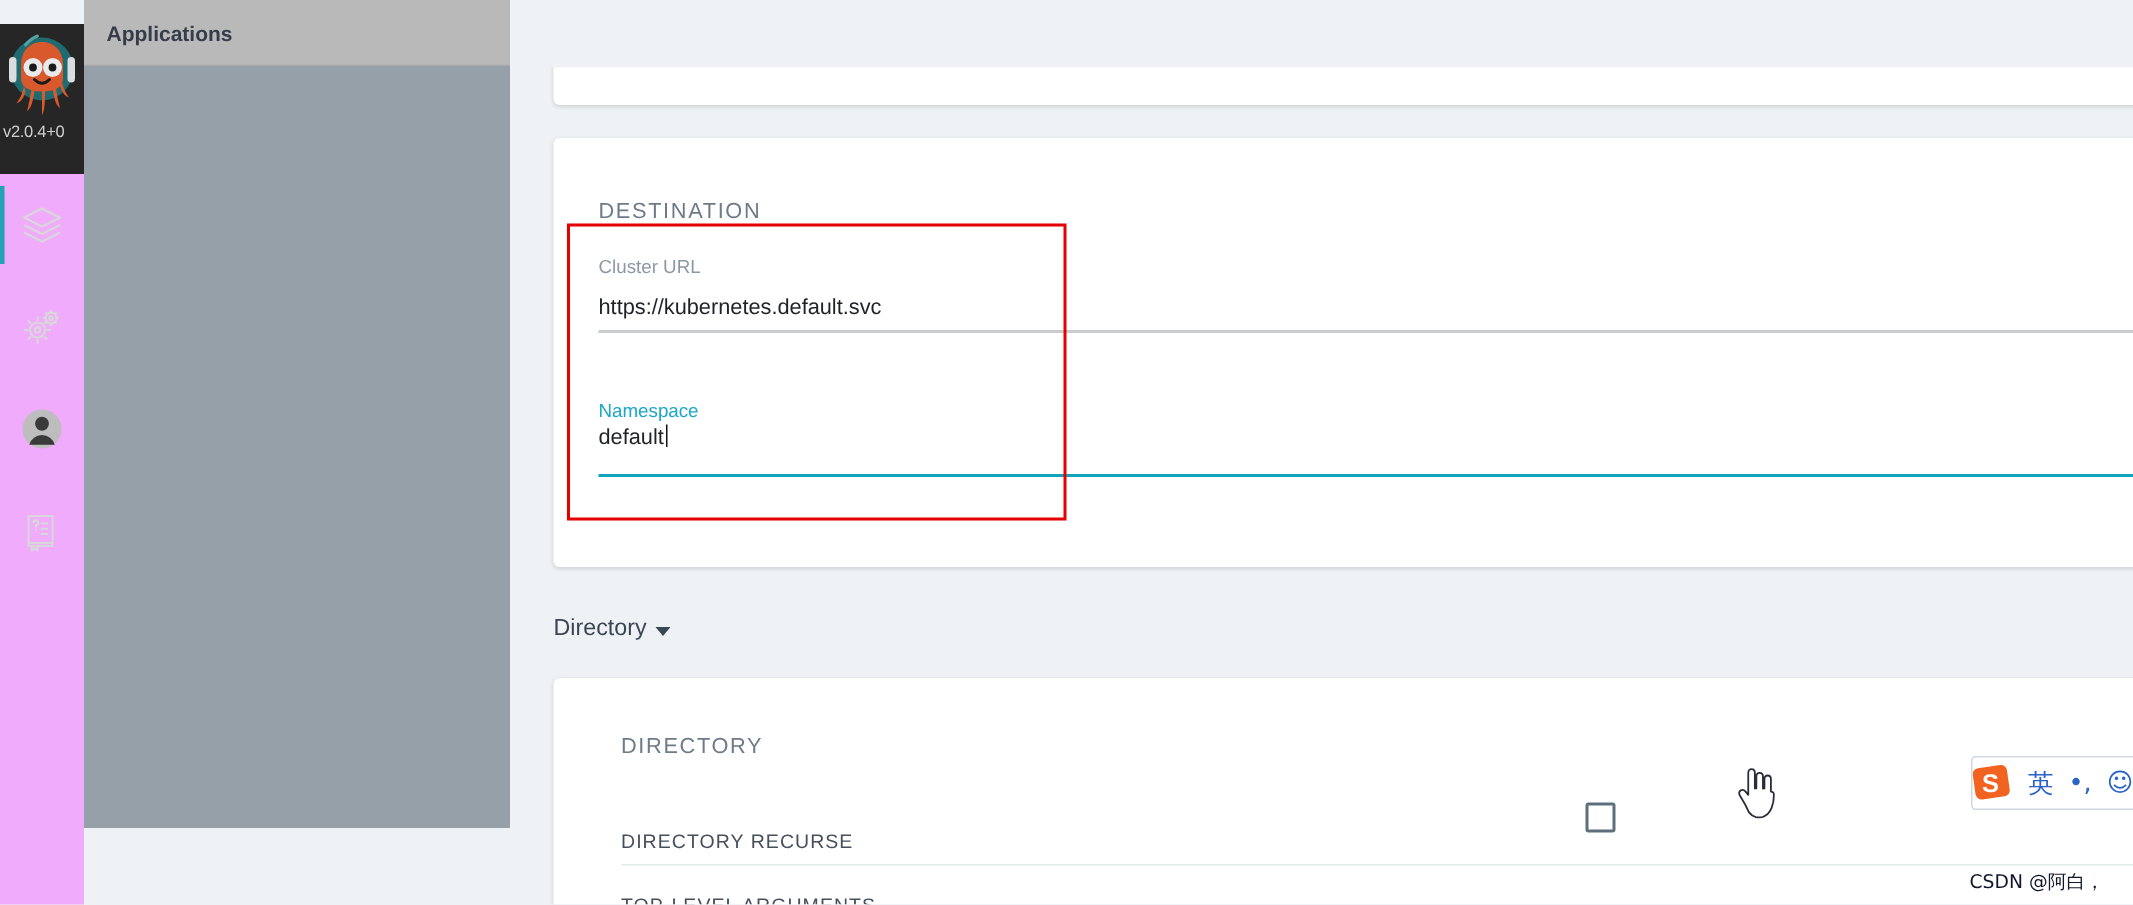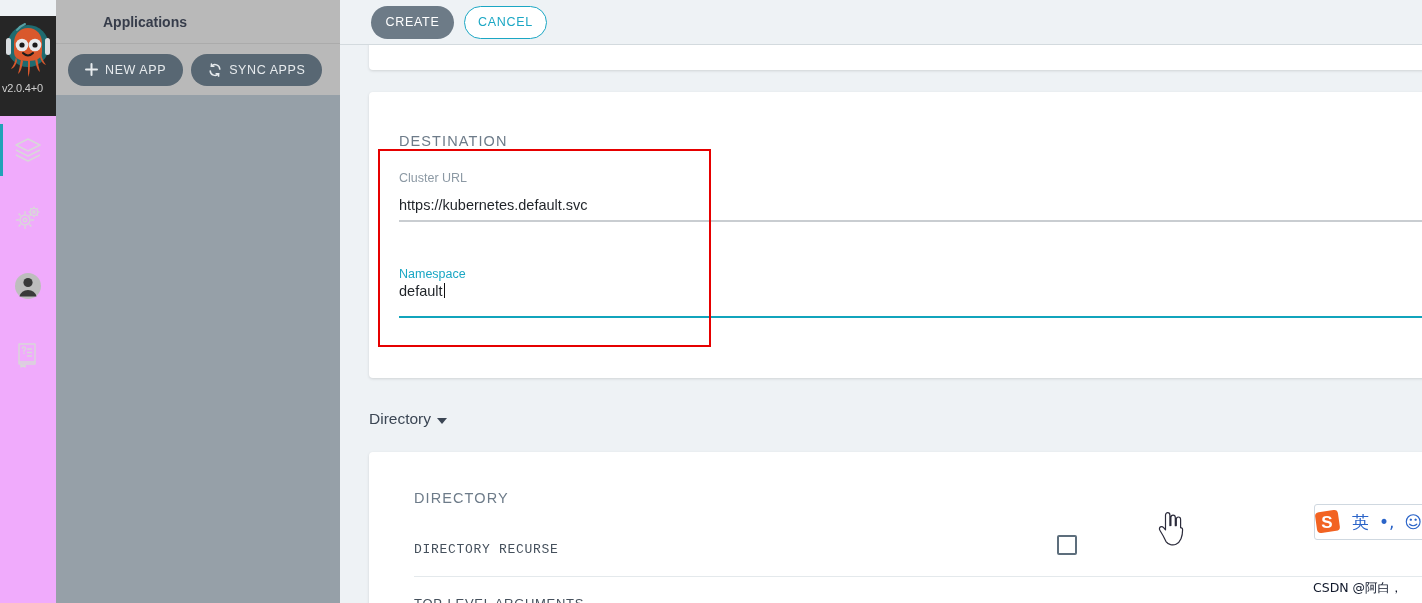--- a/index.html
+++ b/index.html
@@ -42,21 +42,21 @@
   
   .bg-page {
     position: absolute; left: 56px; top: 0; width: 284px; height: 603px;
     z-index: 10;
   }
   .bg-title-bar {
     height: 44px; background: #b9b9b9;
     display: flex; align-items: center; padding-left: 15px;
     border-bottom: 1px solid #ababab;
   }
-  .bg-title-bar span { font-size: 14px; color: #363c4a; font-weight: bold; margin-left: 32px; }
+  .bg-title-bar span { font-size: 14px; color: #363c4a; font-weight: bold; }
   .bg-toolbar {
     height: 51px; background: #b9b9b9;
     display: flex; align-items: center; gap: 8px; padding-left: 12px;
   }
   .bg-btn {
     height: 32px; border-radius: 16px; background: #586773; color: #e7ebee;
     display: inline-flex; align-items: center; gap: 7px;
     padding: 0 17px; font-size: 12.5px; letter-spacing: 0.6px; cursor: pointer;
     border: none; font-family: inherit;
   }
@@ -264,52 +264,27 @@
         </span>
       </div>
 
     </div>
   </div>
 
   <div class="bg-page">
     <div class="bg-title-bar">
       <span>Applications</span>
     </div>
-    <div class="bg-toolbar">
-      <button class="bg-btn">
-        <span>
-          <svg width="13" height="13" viewBox="0 0 13 13">
-              <path d="M6.5 1v11M1 6.5h11" stroke="#e7ebee" stroke-width="2" stroke-linecap="round"></path>
-            </svg>
-        </span>
-        <span>NEW APP</span>
-      </button>
-      <button class="bg-btn">
-        <span>
-          <svg width="14" height="14" viewBox="0 0 16 16" fill="none" stroke="#e7ebee" stroke-width="1.7" stroke-linecap="round">
-            <path d="M13.5 7a5.5 5.5 0 0 0-9.6-3.3"></path>
-              <path d="M3.9 1v2.8h2.8"></path>
-            <path d="M2.5 9a5.5 5.5 0 0 0 9.6 3.3"></path>
-              <path d="M12.1 15v-2.8H9.3"></path>
-          </svg>
-        </span>
-        <span>SYNC APPS</span>
-      </button>
-    </div>
     <div class="bg-body"></div>
   </div>
 
   <div class="bg-strip"></div>
 
   <div class="overlay">
 
-    <div class="overlay-header">
-      <button class="btn-create">CREATE</button>
-      <button class="btn-cancel">CANCEL</button>
-    </div>
 
     <div class="scroll-area">
 
       <div class="card card-prev"></div>
 
       <div class="card card-dest">
 
         <div class="section-title" style="left:30px; top:29px;margin-top:12px;">DESTINATION</div>
 
         <div class="field" style="left:30px; top:79px; width:1040px;">
@@ -327,21 +302,21 @@
 
       <div class="dropdown-head" style="left:29px; top:365px;">
         <span>Directory</span>
         <span class="caret-down"></span>
       </div>
 
       <div class="card card-dir">
 
         <div class="section-title" style="left:45px; top:38px;">DIRECTORY</div>
 
-        <div class="row-label" style="left:45px; top:90px;font-family:Liberation Mono, monospace;">DIRECTORY RECURSE</div>
+        <div class="row-label" style="left:45px; top:101px;">DIRECTORY RECURSE</div>
         <div class="checkbox" style="left:688px; top:83px;"></div>
 
         <div class="hr-row" style="left:45px; top:124px; width:1010px;"></div>
 
         <div class="row-label" style="left:45px; top:144px;">TOP-LEVEL ARGUMENTS</div>
       </div>
 
     </div>
   </div>
 

